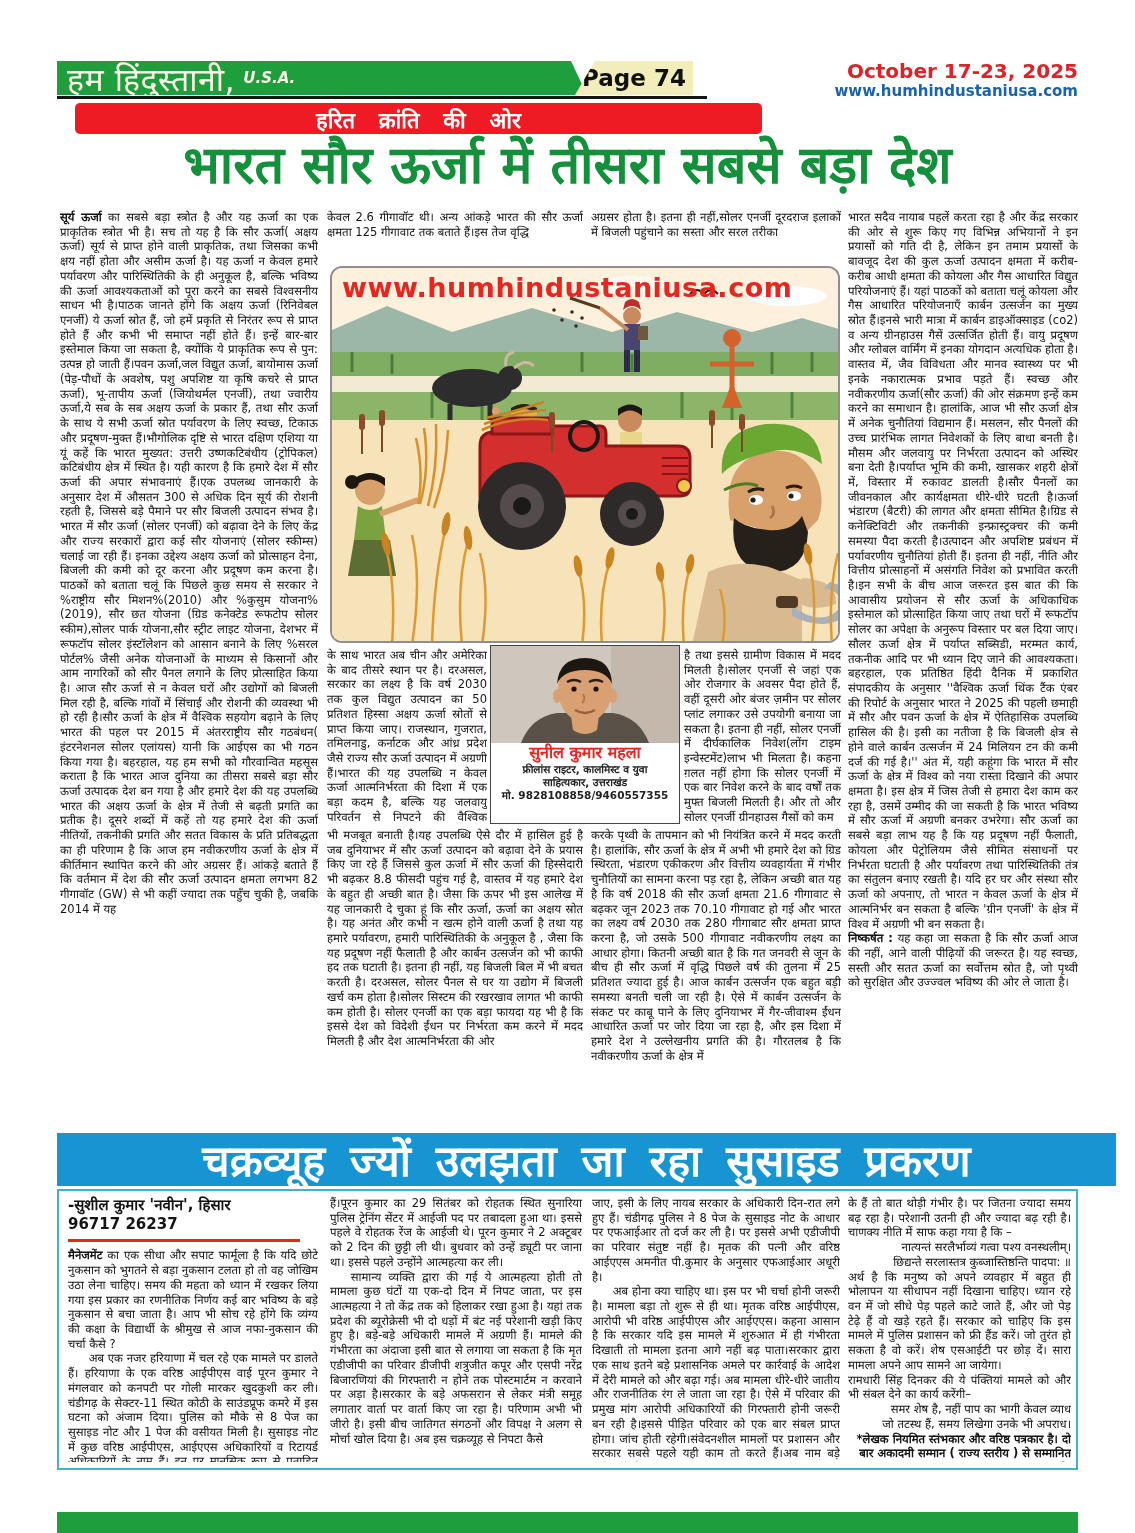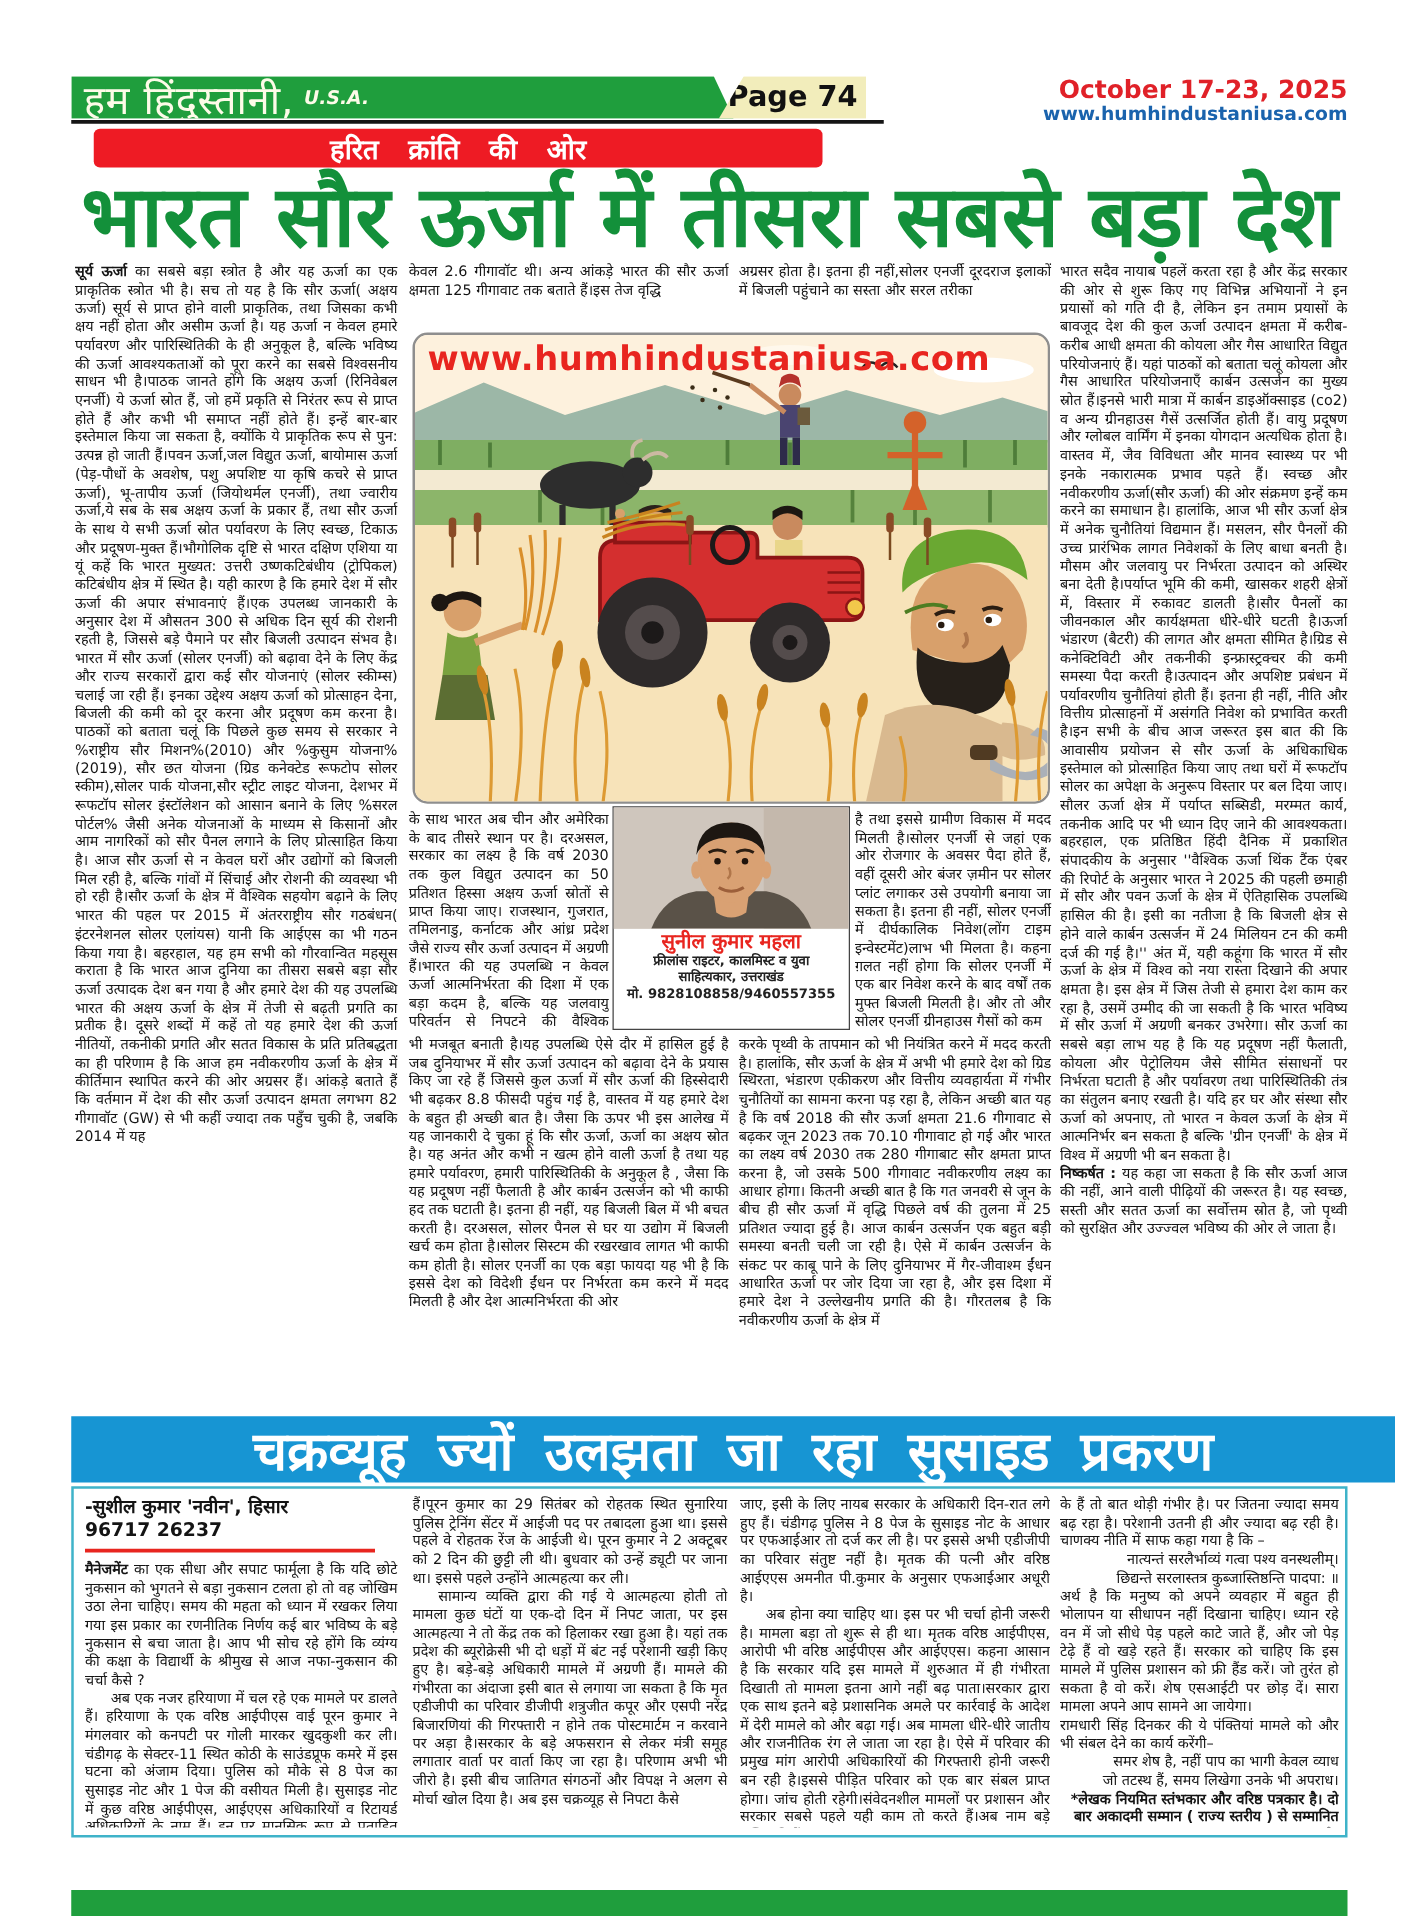--- a/index.html
+++ b/index.html
@@ -16,25 +16,25 @@
   .masthead-usa{ color:#fdfbe8; font-weight:bold; font-style:italic; font-size:15px; margin-left:8px; }
   .page-label-box{ position:absolute; left:575px; top:61px; width:118px; height:34px;
     background:#f2edbb; display:flex; align-items:center; justify-content:center;
     clip-path:polygon(20px 0, 100% 0, 100% 100%, 0 100%); }
   .page-label{ font-size:23px; font-weight:bold; color:#111; }
   .header-rule{ position:absolute; left:57px; top:96px; width:650px; height:3px; background:#151515; }
   .header-right{ position:absolute; left:780px; top:60px; width:298px; text-align:right; line-height:1.15; }
   .header-date{ color:#e02128; font-weight:bold; font-size:20px; }
   .header-site{ color:#1a63ad; font-weight:bold; font-size:15px; }
   
-  .kicker-banner{ position:absolute; left:75px; top:103px; width:583px; height:31px;
-    background:#ee1b24; border-radius:5px; display:flex; align-items:flex-start; justify-content:center; }
+  .kicker-banner{ position:absolute; left:75px; top:103px; width:687px; height:31px;
+    background:#ee1b24; border-radius:5px; display:flex; align-items:center; justify-content:center; }
   .kicker-banner span{ color:#ffffff; font-weight:bold; font-size:22px; word-spacing:16px; }
   .headline1{ position:absolute; left:57px; top:136px; width:1021px; height:70px;
-    text-align:center; color:#13903a; font-weight:bold; font-size:68px; line-height:1.15; white-space:nowrap; }
+    text-align:center; color:#13903a; font-weight:bold; font-size:52px; line-height:1.15; white-space:nowrap; }
   
   .body-txt{ font-size:11.5px; line-height:1.28; text-align:justify; color:#141414; overflow:hidden; }
   .body-txt p{ text-indent:1.8em; }
   .body-txt p.noind{ text-indent:0; }
   .a1-col1{ position:absolute; left:60px;  top:210px; width:258px; height:920px; }
   .a1-col4{ position:absolute; left:848px; top:210px; width:230px; height:920px; }
   .a1-mid-tl{ position:absolute; left:327px; top:210px; width:256px; height:56px; }
   .a1-mid-tr{ position:absolute; left:591px; top:210px; width:250px; height:56px; }
   .a1-c2-beside{ position:absolute; left:327px; top:648px; width:160px; height:177px; }
   .a1-c3-beside{ position:absolute; left:684px; top:648px; width:157px; height:177px; }

